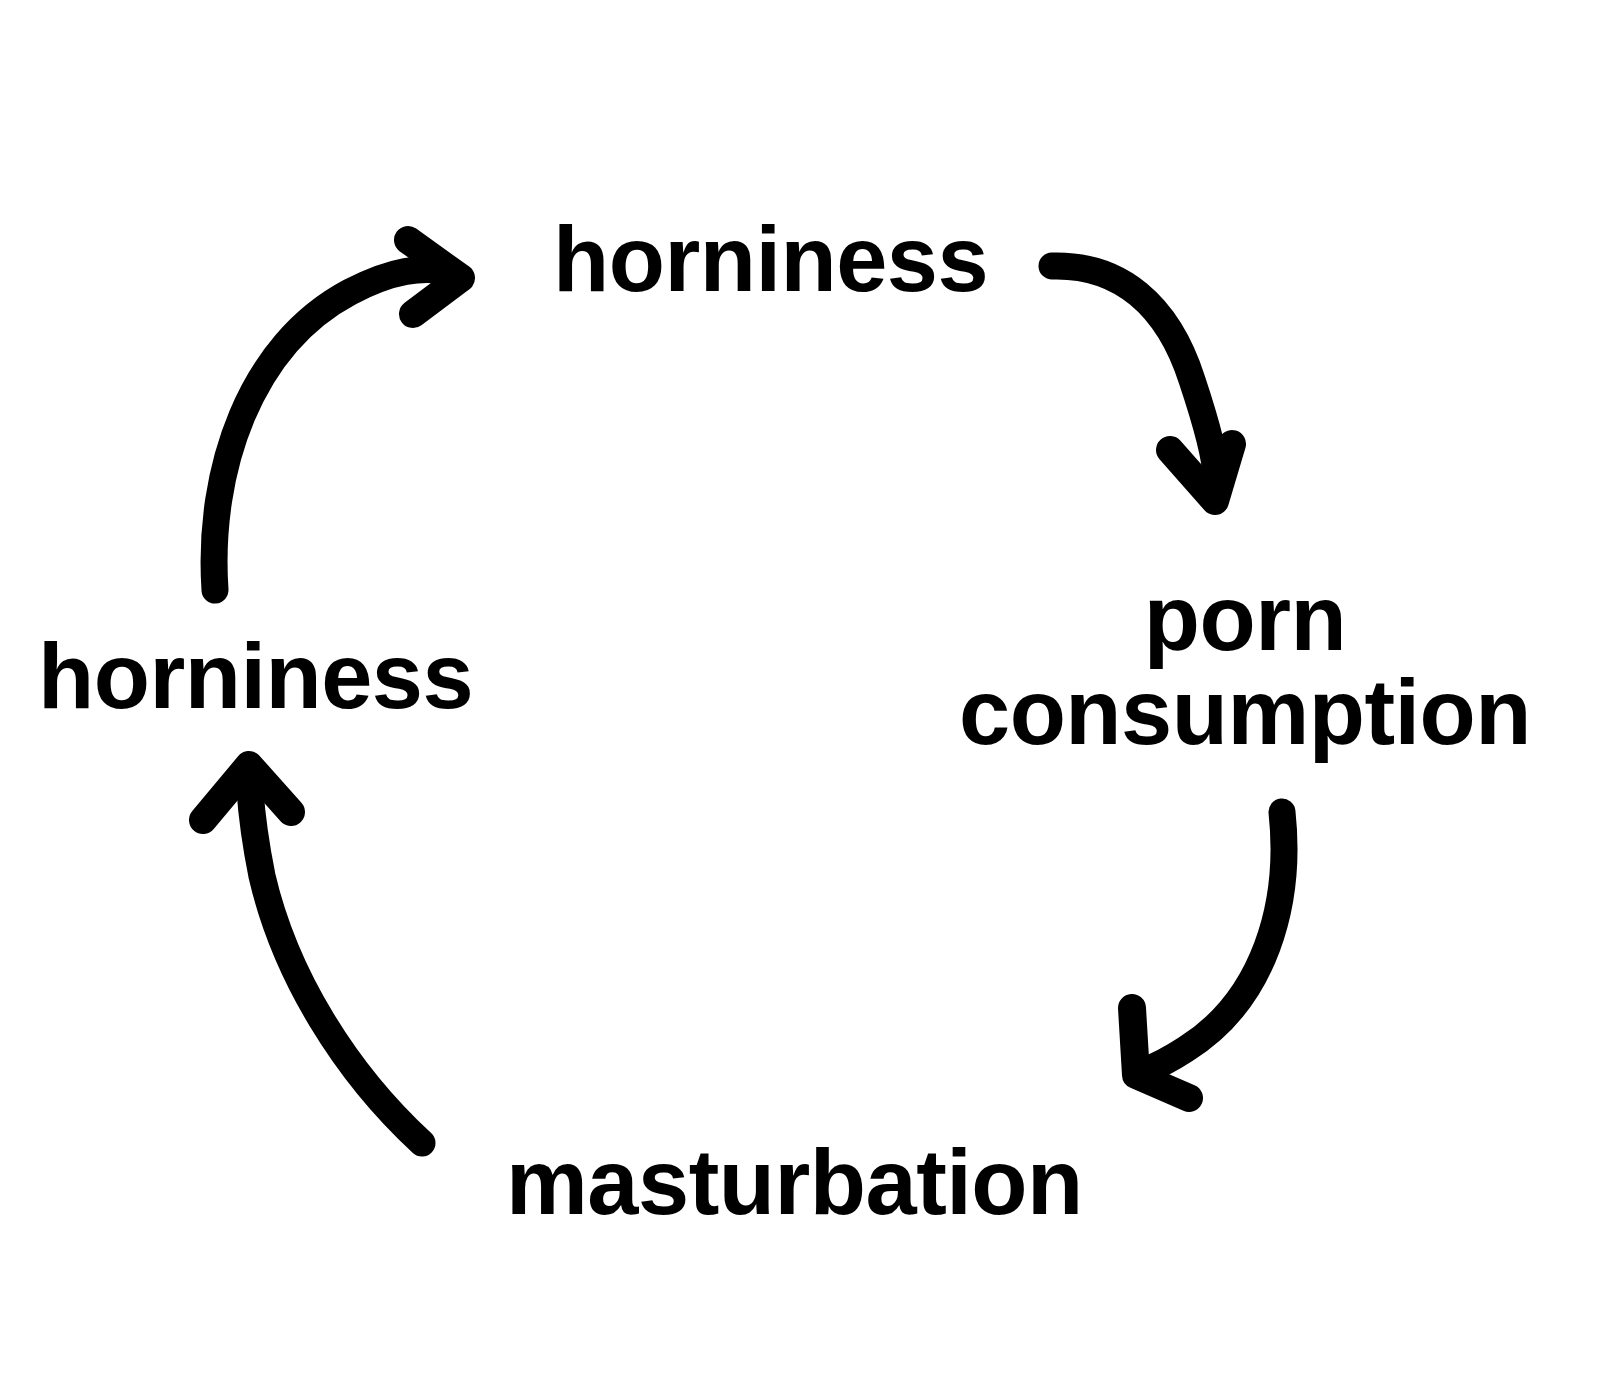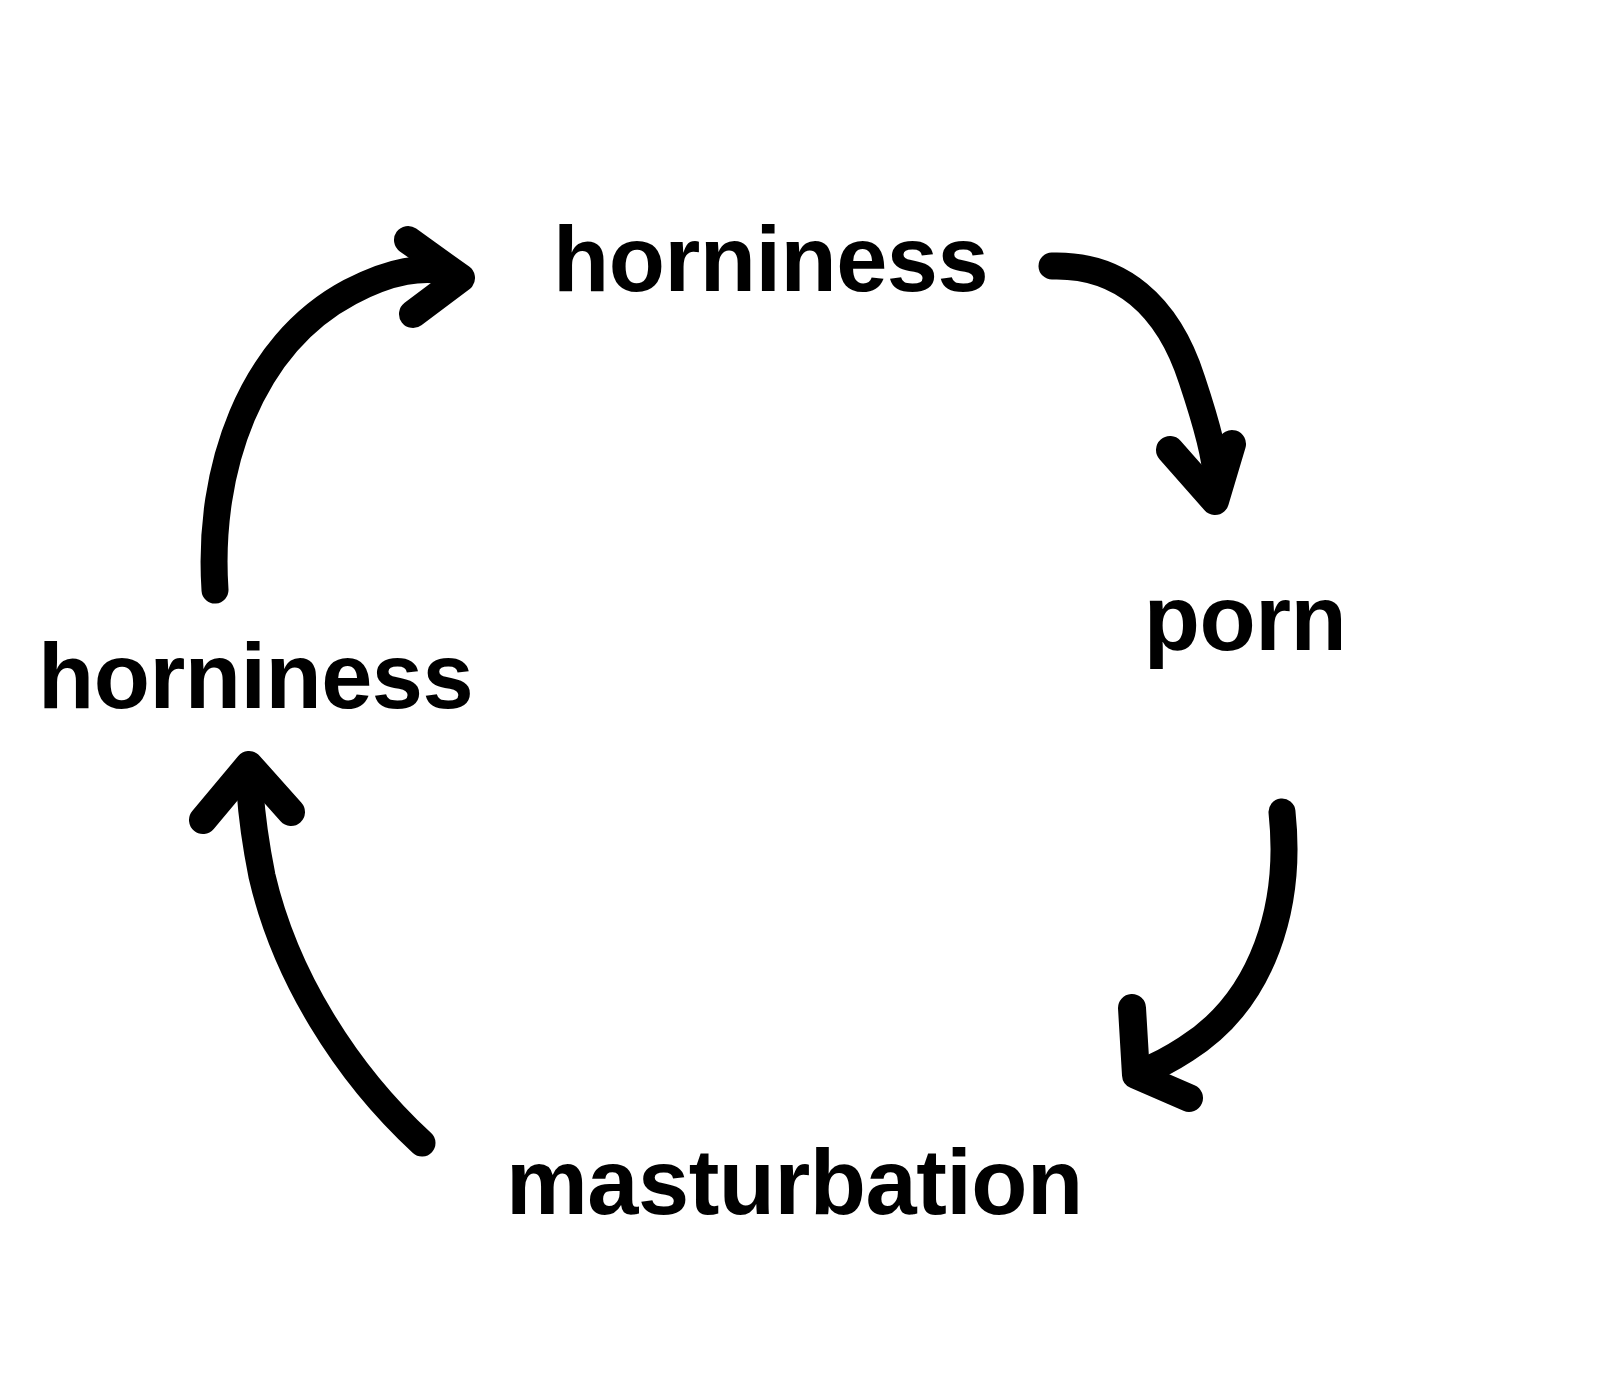--- a/index.html
+++ b/index.html
@@ -82,19 +82,19 @@
       <g>
         <path d="M 422 1143 C 345 1072 285 975 262 876 C 254 836 251 805 250 790" stroke-width="27"></path>
         <path d="M 203 820 L 249 765 L 291 812" stroke-width="28"></path>
       </g>
 
     </g>
   </svg>
 
   <div class="node-label" id="label-horniness">horniness</div>
 
-  <div class="node-label" id="label-porn"><span>porn</span><br></div>
+  <div class="node-label" id="label-porn"><span>porn</span><br><span>consumption</span></div>
 
   <div class="node-label" id="label-masturbation">masturbation</div>
 
   <div class="node-label" id="label-loneliness">horniness</div>
 
 </div>
 
 </body></html>

